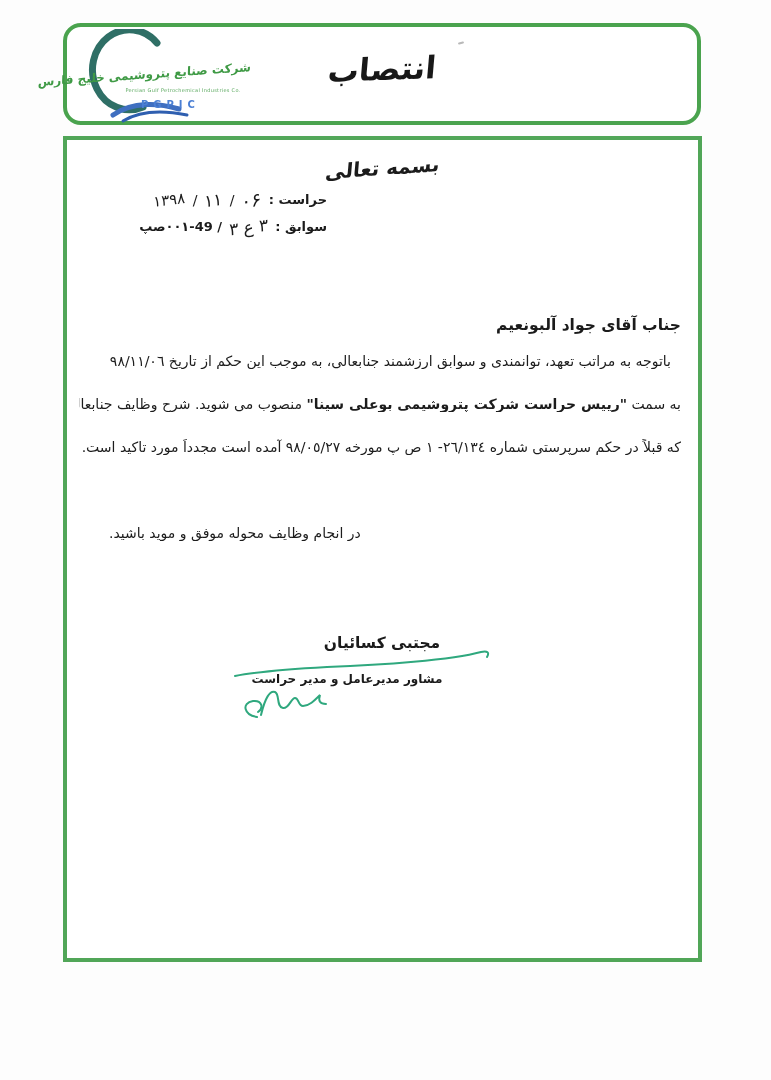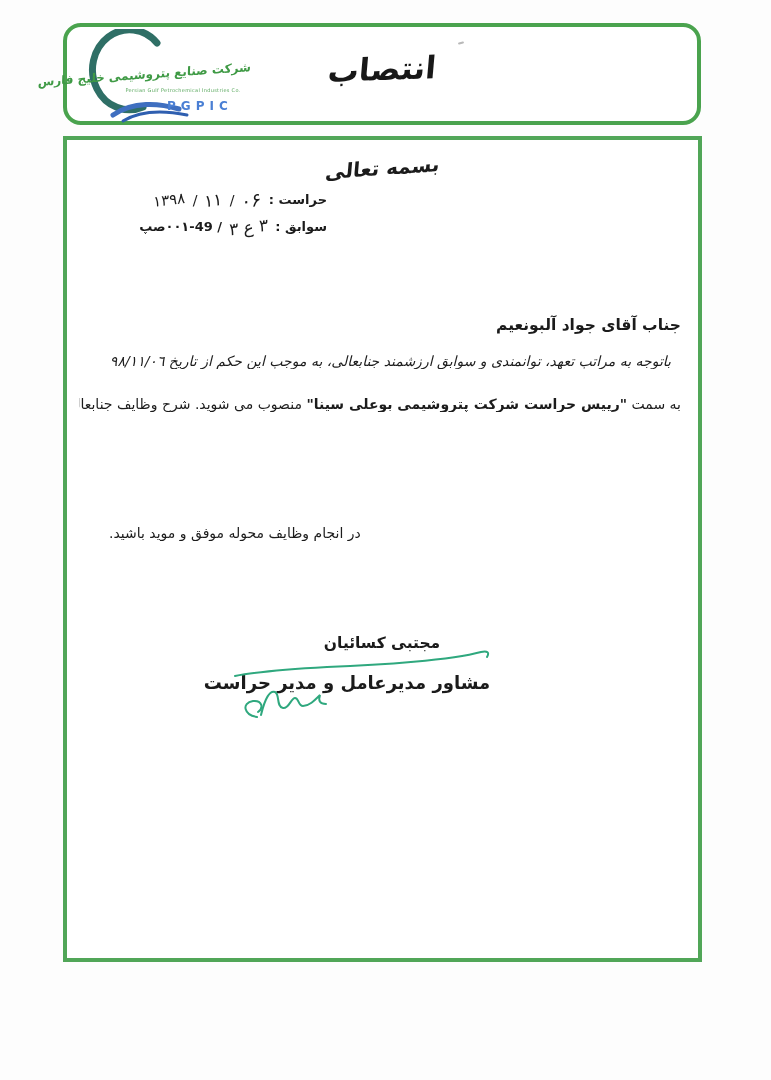--- a/index.html
+++ b/index.html
@@ -18,22 +18,22 @@
   .logo-fa {
     position:absolute; left:28px; top:36px; width:140px; white-space:nowrap;
     font-size:12px; font-weight:bold; color:#3f9a45; transform:rotate(-4deg) skewX(-6deg);
     direction:rtl; text-align:center;
   }
   .logo-en {
     position:absolute; left:30px; top:58px; width:140px; white-space:nowrap;
     font-size:5px; color:#5aa85e; letter-spacing:.3px; text-align:center;
   }
   .logo-abbr {
-    position:absolute; left:58px; top:70px; font-size:12px; color:#4a7fd4;
-    letter-spacing:5px; font-weight:bold;margin-left:26px;
+    position:absolute; left:58px; top:70px; font-size:10px; color:#4a7fd4;
+    letter-spacing:5px; font-weight:bold;
   }
   .header-title {
     position:absolute; left:0; right:0; top:24px; text-align:center;
     font-size:31px; font-weight:bold; color:#181818;
     transform:rotate(-2deg) skewX(-7deg);
   }
   .speck { position:absolute; left:458px; top:42px; width:6px; height:2px;
     background:#b9b9b9; transform:rotate(-15deg); border-radius:2px; }
   
   .main-box {
@@ -53,29 +53,29 @@
   .hw-day   { font-size:19px; }
   .hw-month { font-size:17px; }
   .hw-year  { font-size:15px; }
   .hw-num   { font-size:17px; letter-spacing:3px; }
   .meta-sep { font-weight:normal; font-size:14px; }
   .addressee { position:absolute; right:17px; top:176px; font-size:15.5px; font-weight:bold; }
   .bline {
     position:absolute; right:17px; left:12px; white-space:nowrap; overflow:hidden;
     font-size:14px; text-align:right; color:#1c1c1c;
   }
-  .indent { padding-right:10px;font-style:italic; }
+  .indent { padding-right:10px; }
   .l1 { top:213px; } .l2 { top:256px; } .l3 { top:299px; }
   .p2l1 { top:342px; } .p2l2 { top:385px; text-align:left; padding-left:30px; padding-right:130px; }
   .bold-seg { font-weight:bold; }
   
   .sig-name  { position:absolute; left:165px; top:494px; width:300px; text-align:center;
                font-size:15.5px; font-weight:bold; }
   .sig-title { position:absolute; left:130px; top:532px; width:300px; text-align:center;
-               font-size:18px; font-weight:bold; }
+               font-size:12px; font-weight:bold; }
   .sig-svg { position:absolute; left:130px; top:505px; pointer-events:none; }
 </style>
 </head>
 <body>
 
 <div class="page">
 
   <div class="header-box">
     <div class="logo">
       <svg width="170" height="96" viewBox="0 0 170 96">
@@ -110,20 +110,21 @@
         <span>/ 49-٠٠١صپ</span>
       </div>
     </div>
 
     <div class="addressee">جناب آقای جواد آلبونعیم</div>
 
     <div class="bline l1 indent">باتوجه به مراتب تعهد، توانمندی و سوابق ارزشمند جنابعالی، به موجب این حکم از تاریخ ٩٨/١١/٠٦</div>
 
     <div class="bline l2"><span>به سمت </span><span class="bold-seg">"رییس حراست  شرکت پتروشیمی بوعلی سینا"</span><span> منصوب می شوید. شرح وظایف جنابعالی</span></div>
 
+    <div class="bline l3">که قبلاً در حکم سرپرستی شماره ٢٦/١٣٤- ١ ص پ مورخه ٩٨/٠٥/٢٧ آمده است مجدداً مورد تاکید است.</div>
 
 
     <div class="bline p2l2">در انجام وظایف محوله موفق و موید باشید.</div>
 
     <div class="sig-name">مجتبی کسائیان</div>
     <div class="sig-title">مشاور مدیرعامل و مدیر حراست</div>
 
     <svg class="sig-svg" width="360" height="110" viewBox="0 0 360 110">
       <g fill="none" stroke="#2fa87e" stroke-width="2" stroke-linecap="round">
         <path d="M290,12 q4,-7 -6,-5 C255,15 185,20 130,22 C95,24 58,27 38,31"></path>

